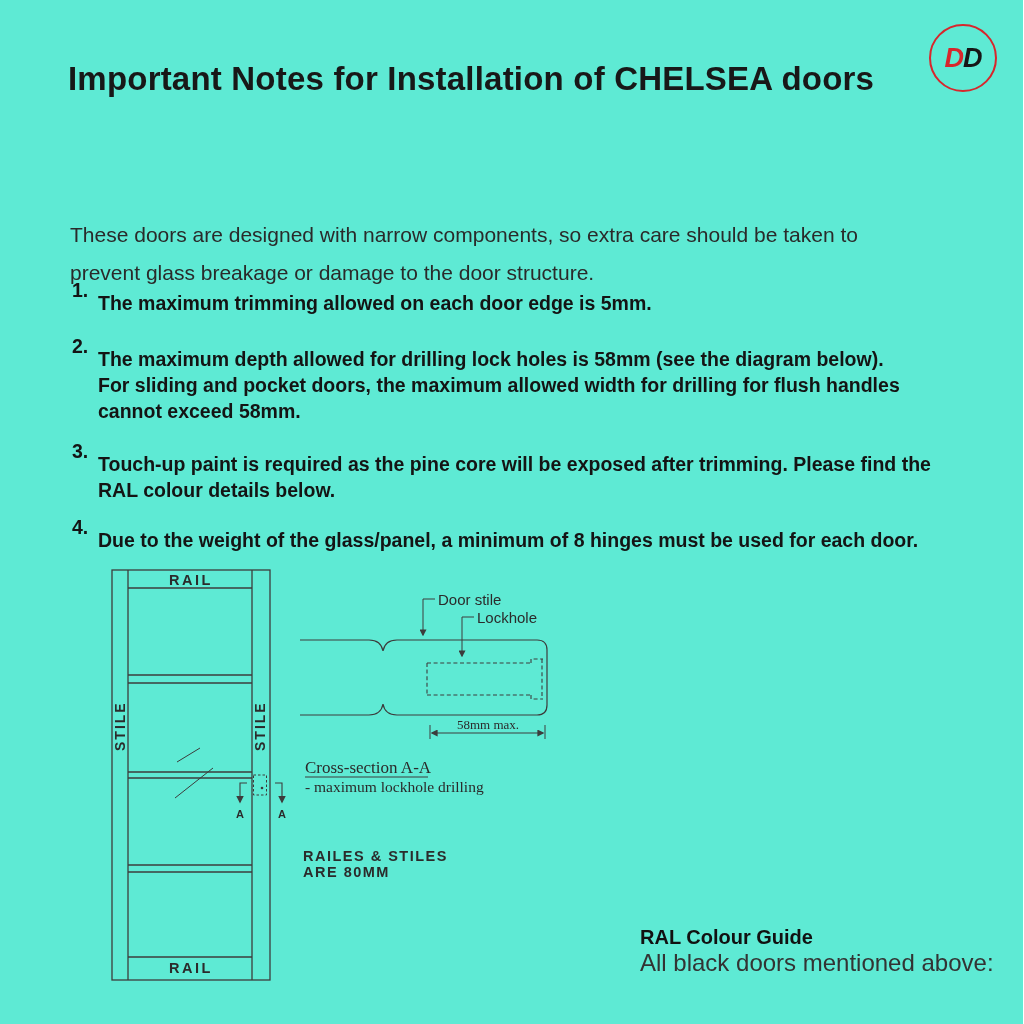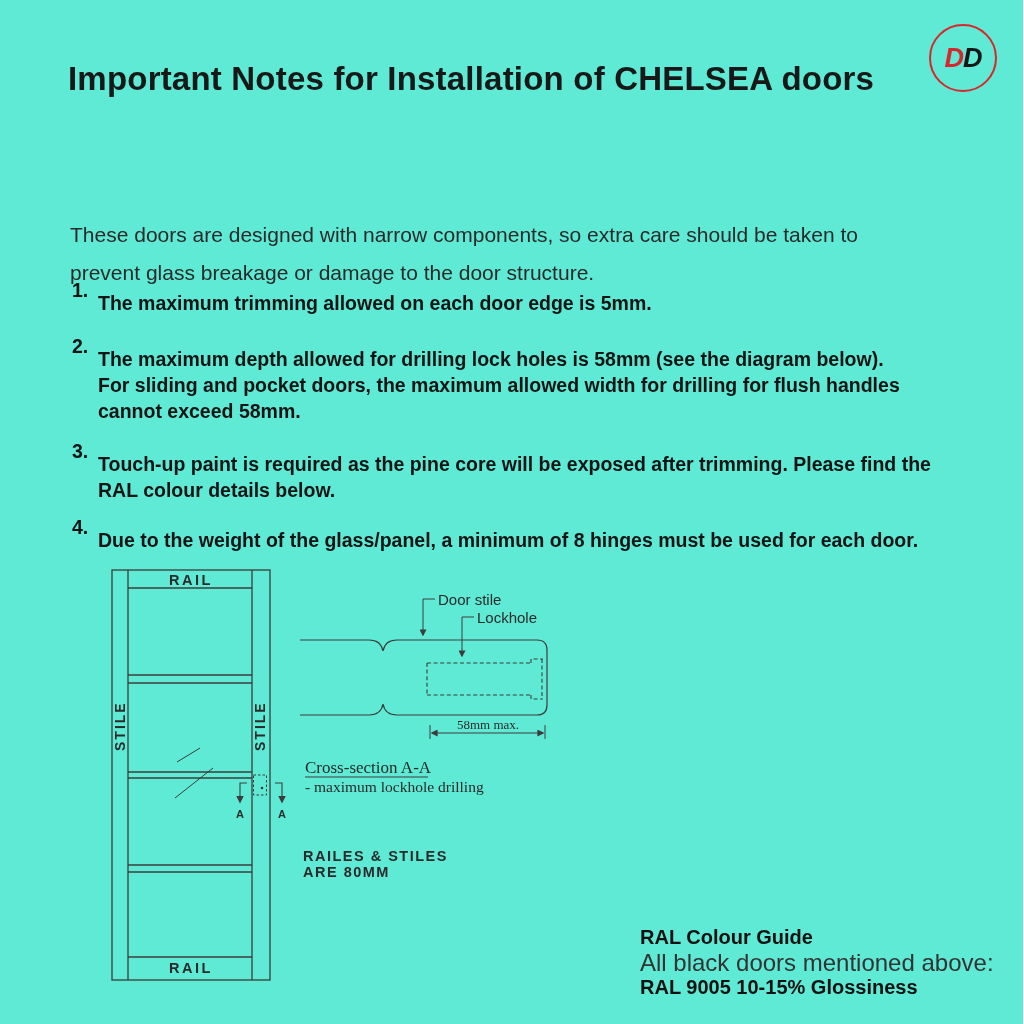--- a/index.html
+++ b/index.html
@@ -133,16 +133,15 @@
     <text class="dj-serif" x="398" y="174" font-size="13" text-anchor="middle">58mm max.</text>
     <text class="dj-serif" x="215" y="218" font-size="17">Cross-section A-A</text>
     <text class="dj-serif" x="215" y="237" font-size="15.5">- maximum lockhole drilling</text>
     <text class="dj-sans" x="213" y="306" font-size="14.5" letter-spacing="1.5" fill="#222">RAILES &amp; STILES</text>
     <text class="dj-sans" x="213" y="322" font-size="14.5" letter-spacing="1.5" fill="#222">ARE 80MM</text>
   </svg>
 
   <div class="ral">
     <div class="ral-title">RAL Colour Guide</div>
     <div class="ral-sub">All black doors mentioned above:</div>
-    <div class="ral-val">RAL 9005 10-15% Glossiness</div>
   </div>
 
 </div>
 
 </body></html>

